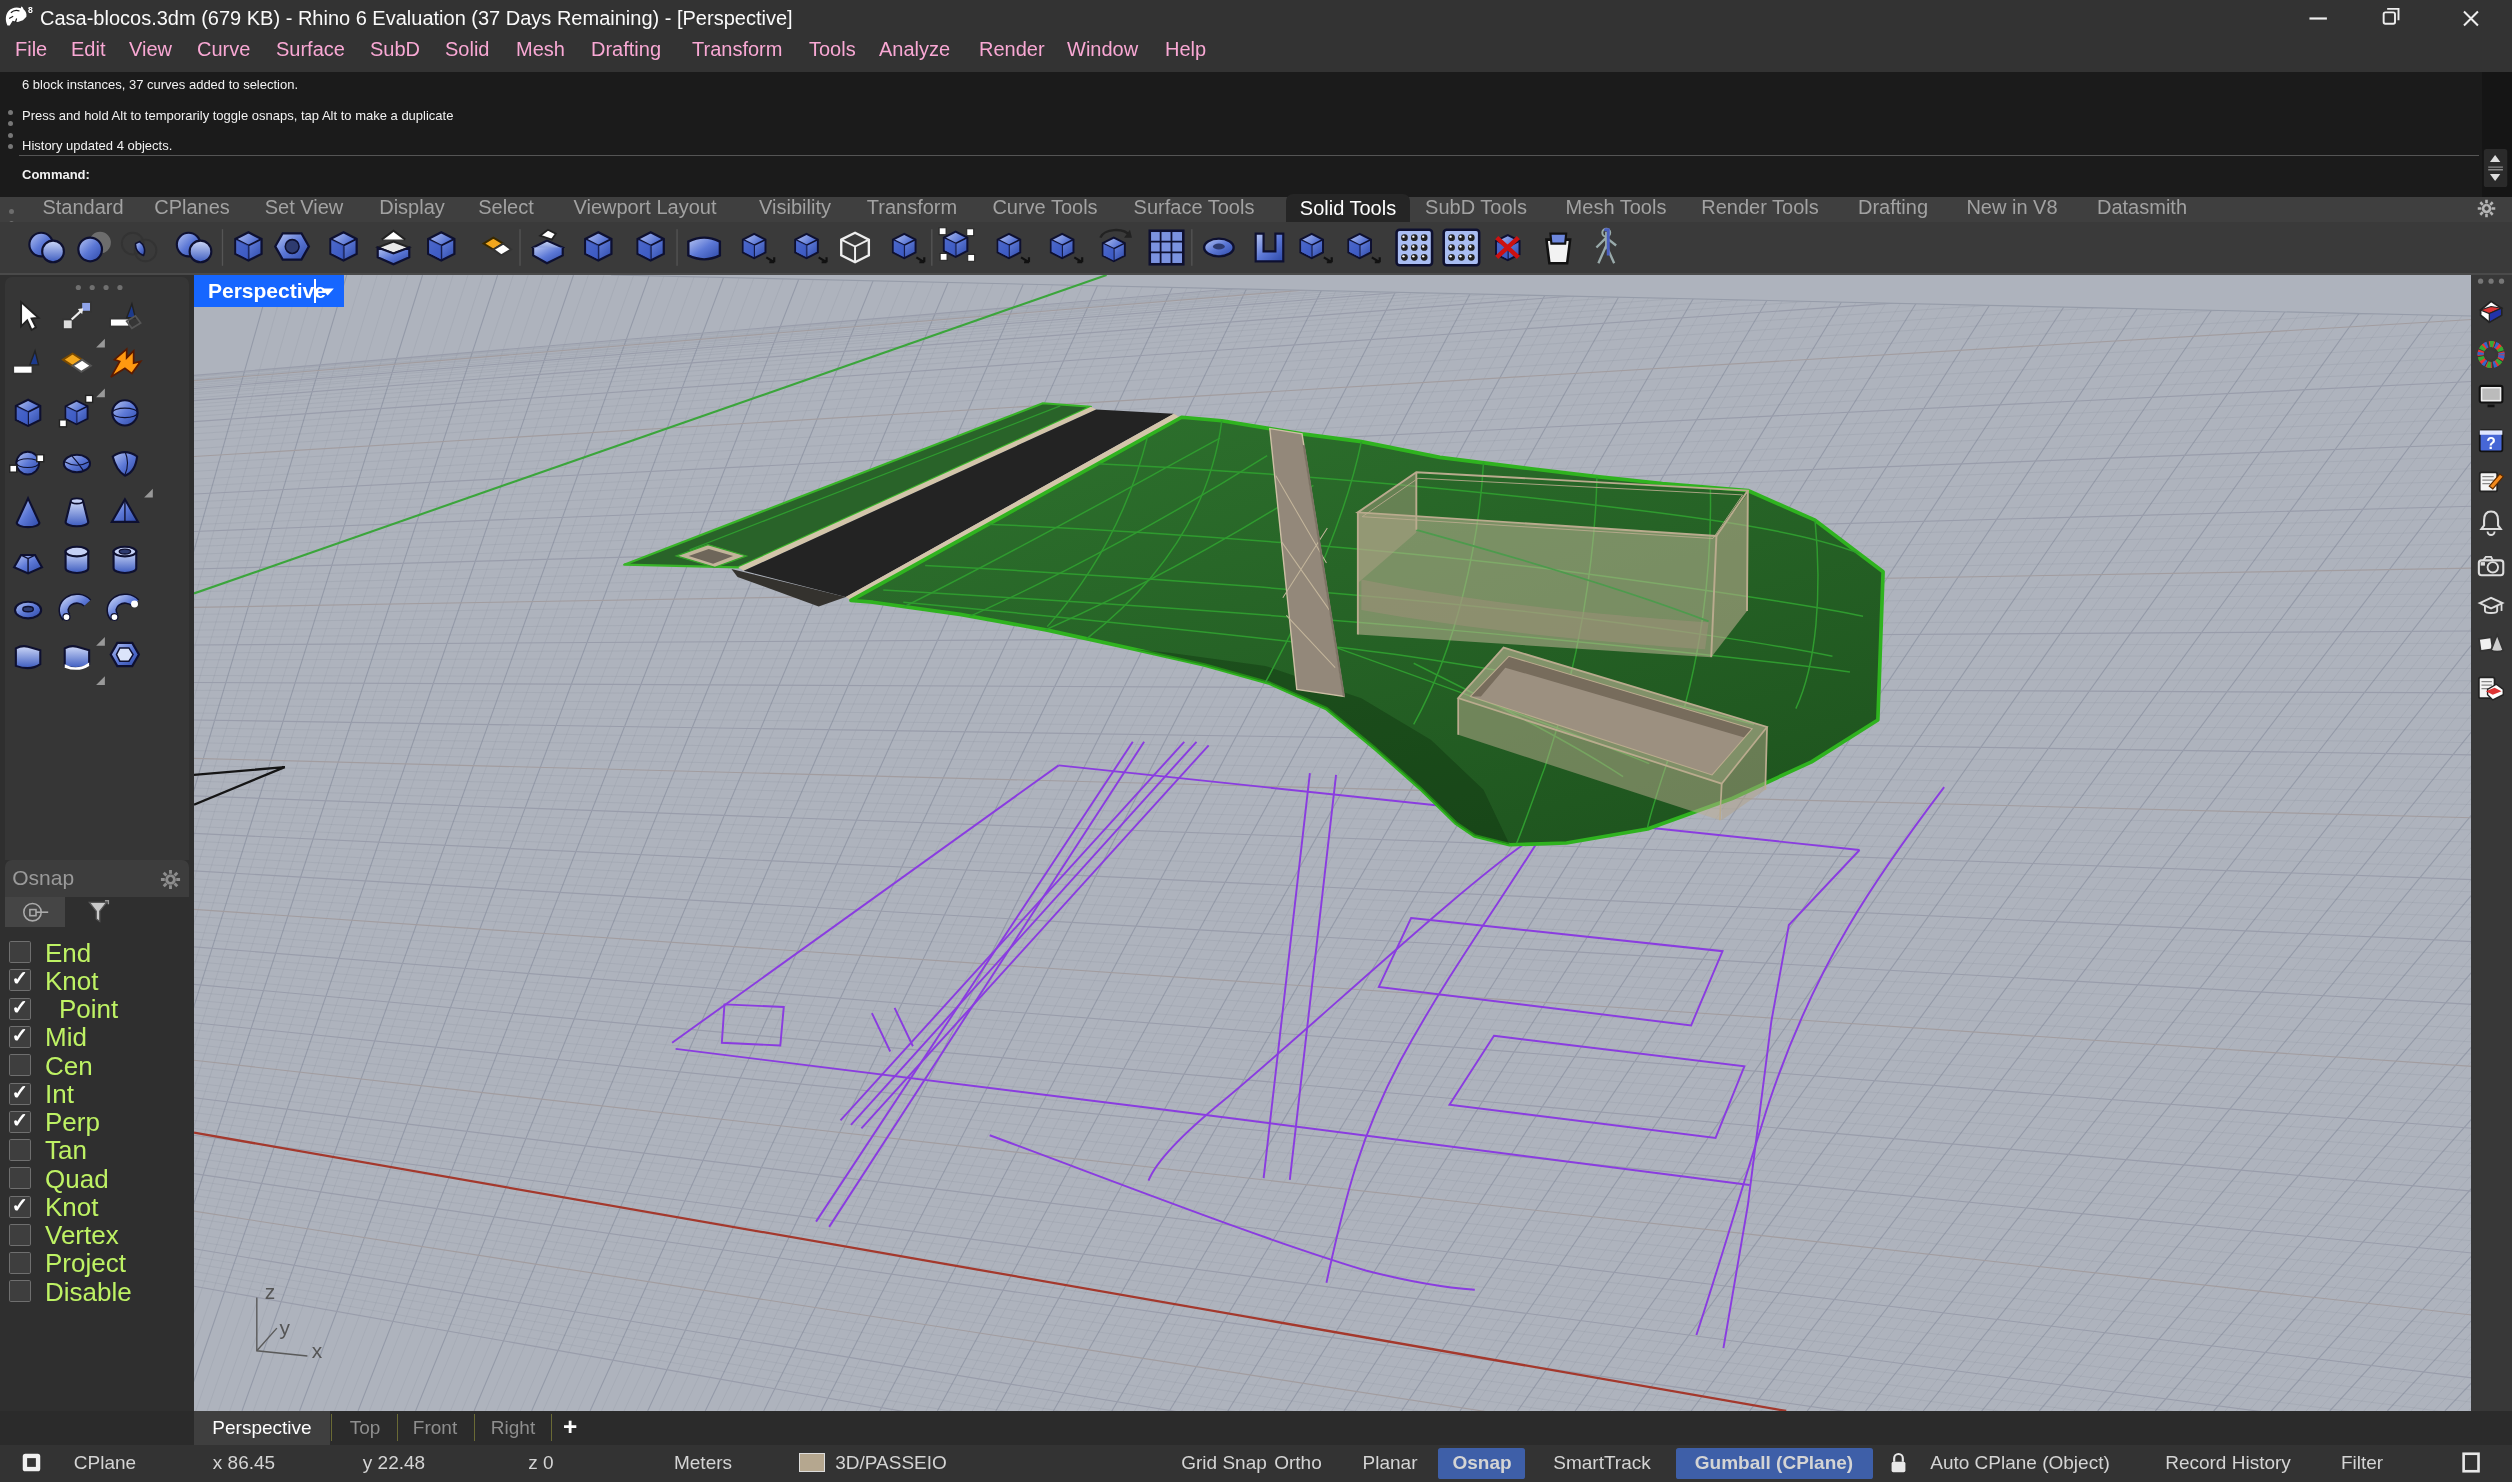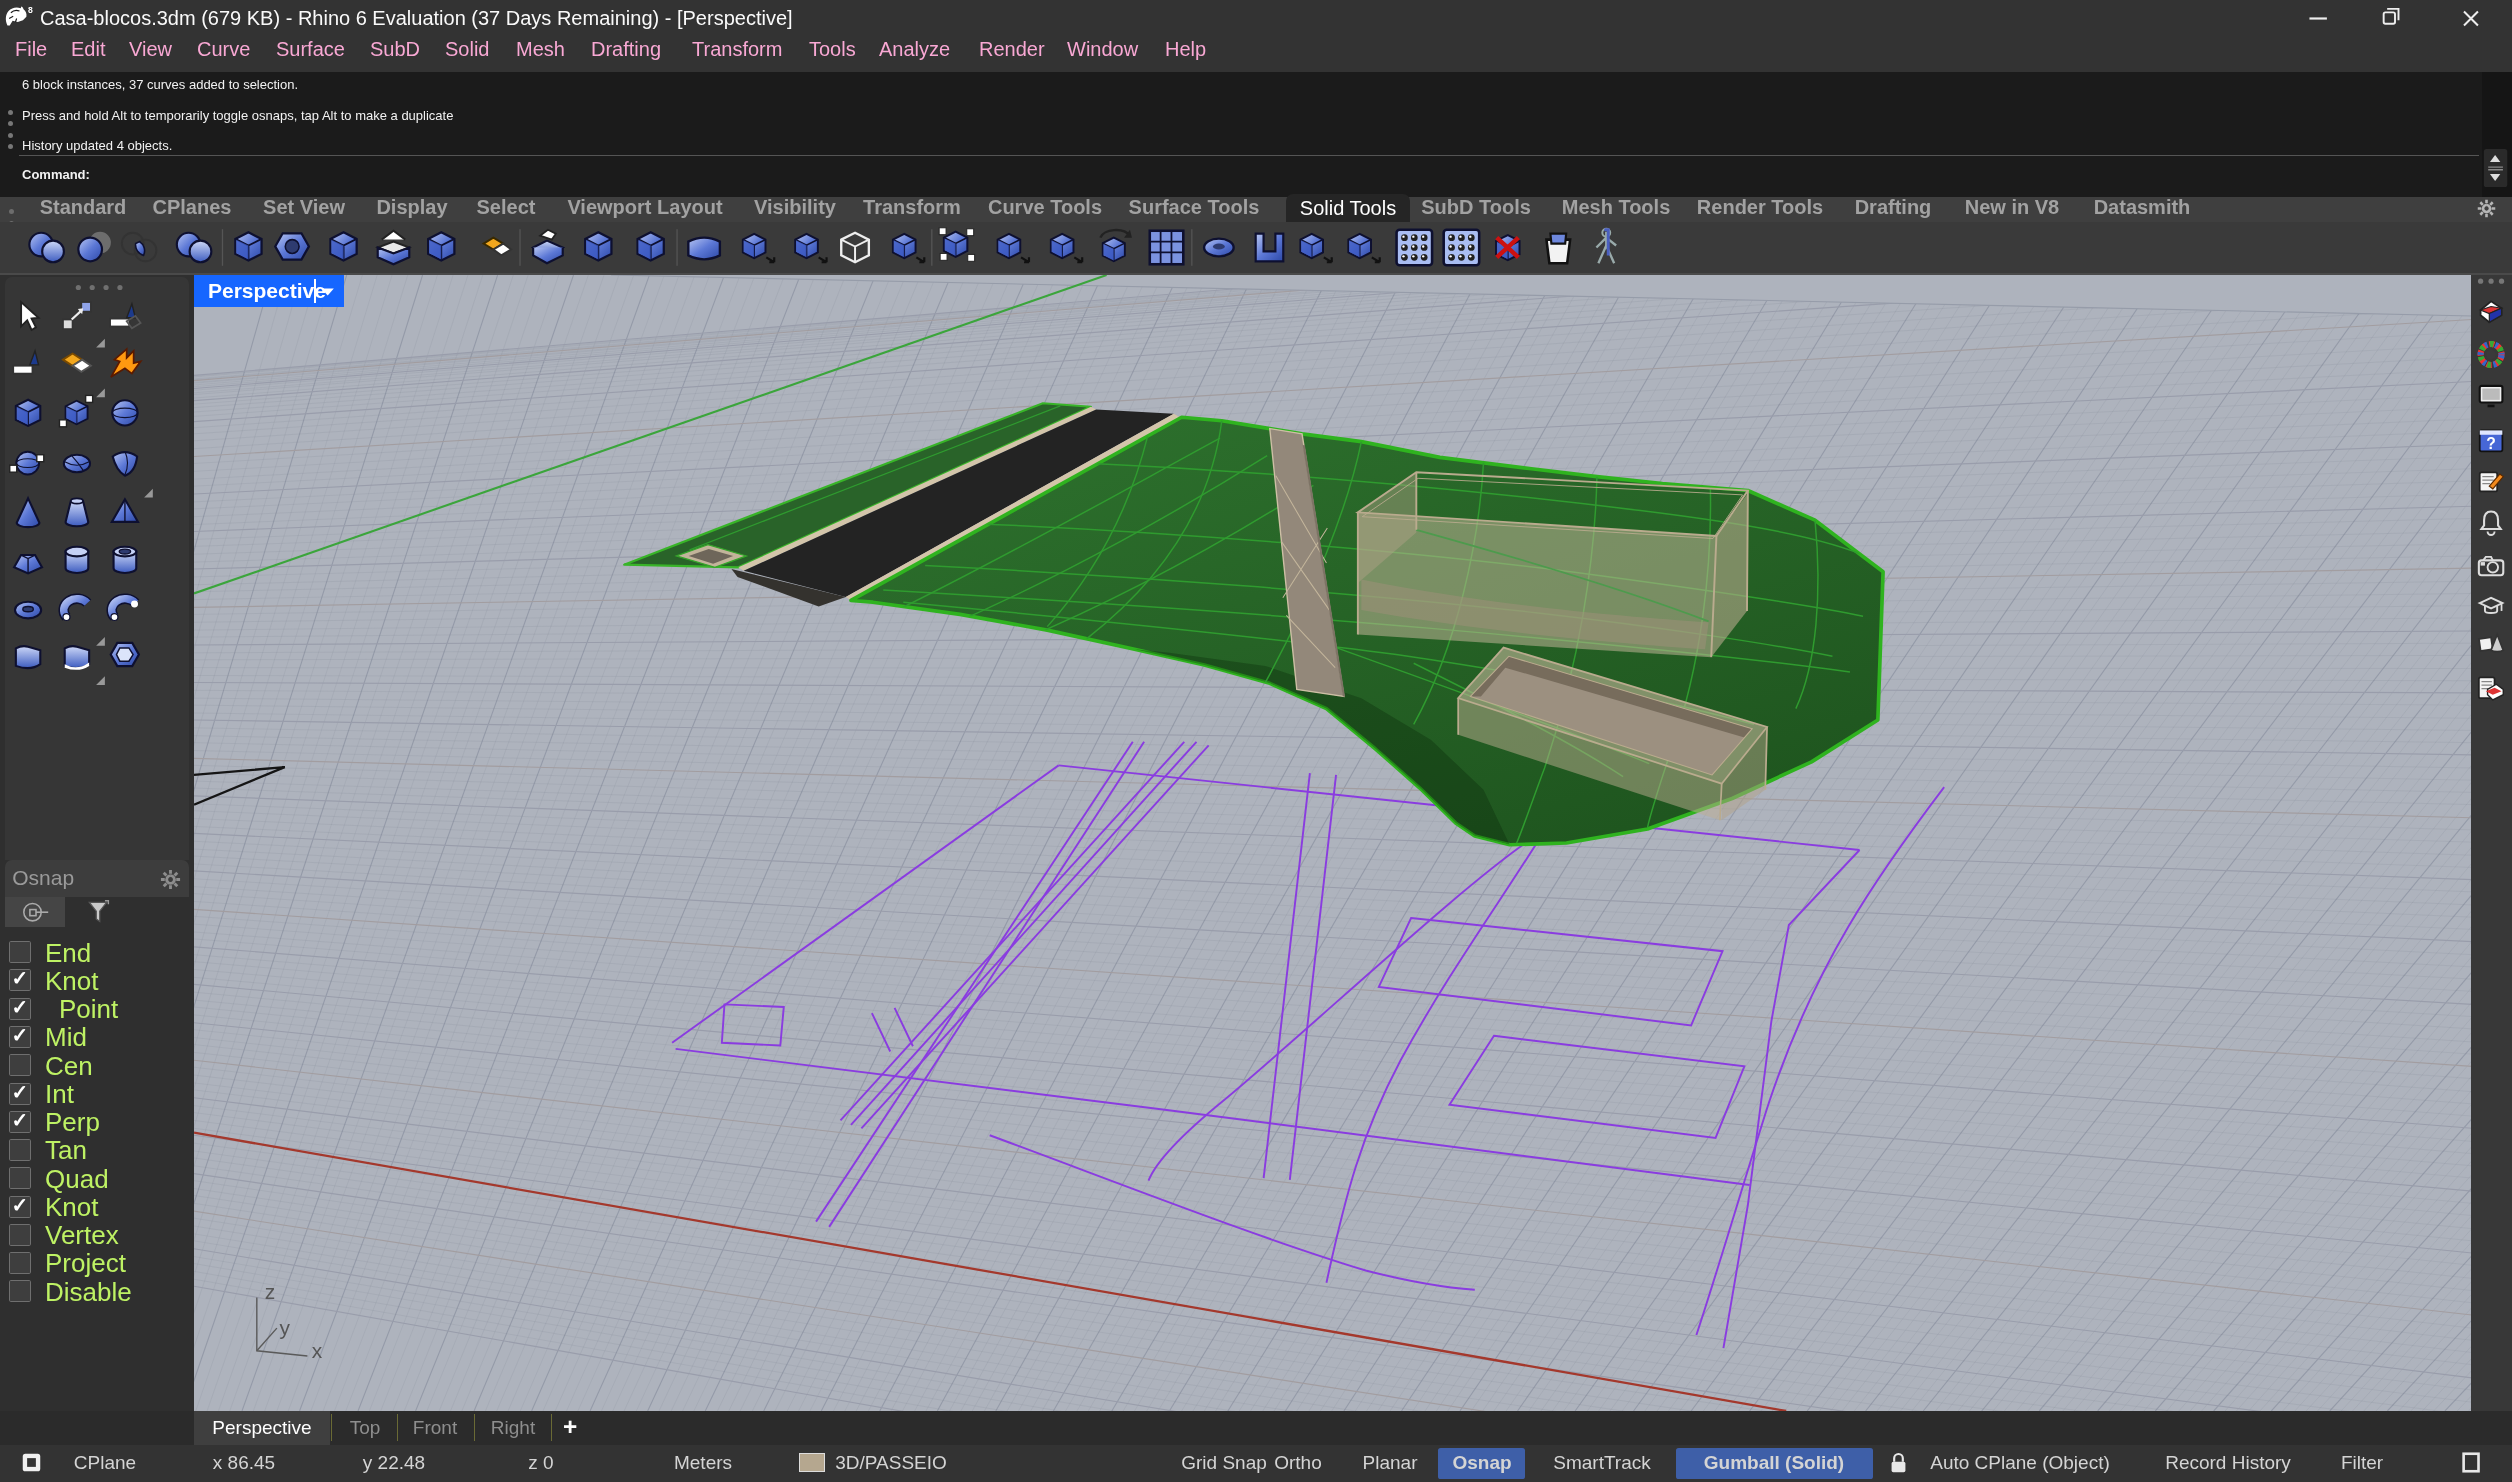--- a/index.html
+++ b/index.html
@@ -1,18 +1,18 @@
 <!DOCTYPE html>
 <html style="font-size:14px"><head><meta charset="utf-8"><style>
 * { margin:0; padding:0; box-sizing:border-box; }
 body { width:2512px; height:1483px; overflow:hidden; background:#333;
        font-family:"Liberation Sans", sans-serif; }
 .abs { position:absolute; }
 .mtx { font-size:20px; color:#f9a8d4; }
-.ttx { top:207px; transform:translate(-50%,-50%); font-size:20px; color:#a2a2a2; white-space:nowrap;font-weight:bold; }
+.ttx { top:207px; transform:translate(-50%,-50%); font-size:20px; color:#a2a2a2; white-space:nowrap; }
 .ctx { font-size:13px; color:#f2f2f2; white-space:pre; }
 .oslb { font-size:26px; color:#bef264; transform:translateY(-50%); }
 .stx { top:1463px; transform:translate(-50%,-50%); font-size:19px; color:#d4d4d4; white-space:nowrap; }
 .vtx { top:1428px; transform:translate(-50%,-50%); font-size:19px; color:#8e8e8e; white-space:nowrap; }
 .blue { background:#3e5fa8; border-radius:2.6px; }
 </style></head>
 <body>
 <svg width="0" height="0">
 <defs>
 <linearGradient id="bg1" x1="0" y1="0" x2="1" y2="1">
@@ -987,20 +987,20 @@
 <div class="abs" style="left:0;top:1445px;width:2512px;height:38px;background:#333"></div>
 <svg class="abs" style="left:21px;top:1452px" width="21" height="21" viewBox="0 0 24 24">
   <rect x="2" y="2" width="20" height="20" rx="3" fill="#f0f0f0"></rect>
     <rect x="7" y="7" width="10" height="10" fill="#333"></rect>
 </svg>
 <div class="abs" style="left:799px;top:1453px;width:26px;height:19px;background:#b5a78f;border:1.3px solid #ddd"></div>
 <span class="abs stx" style="left:105px">CPlane</span><span class="abs stx" style="left:244px">x 86.45</span><span class="abs stx" style="left:394px">y 22.48</span><span class="abs stx" style="left:541px">z 0</span><span class="abs stx" style="left:703px">Meters</span><span class="abs stx" style="left:891px">3D/PASSEIO</span><span class="abs stx" style="left:1224px">Grid Snap</span><span class="abs stx" style="left:1298px">Ortho</span><span class="abs stx" style="left:1390px">Planar</span><span class="abs stx" style="left:1602px">SmartTrack</span><span class="abs stx" style="left:2020px">Auto CPlane (Object)</span><span class="abs stx" style="left:2228px">Record History</span><span class="abs stx" style="left:2362px">Filter</span>
 <div class="abs blue" style="left:1438px;top:1448px;width:87px;height:31px"></div>
 <span class="abs stx" style="left:1482px;font-weight:bold">Osnap</span>
 <div class="abs blue" style="left:1676px;top:1448px;width:197px;height:31px"></div>
-<span class="abs stx" style="left:1774px;font-weight:bold">Gumball (Solid)</span>
+<span class="abs stx" style="left:1774px;font-weight:bold">Gumball (CPlane)</span>
 <svg class="abs" style="left:1889px;top:1452px" width="19" height="23" viewBox="0 0 22 26">
   <rect x="3" y="11" width="16" height="12" rx="2" fill="#e8e8e8"></rect>
   <path d="M6 11 L6 7 A5 5 0 0 1 16 7 L16 11" fill="none" stroke="#e8e8e8" stroke-width="2.5"></path>
 </svg>
 <svg class="abs" style="left:2460px;top:1452px" width="23" height="21" viewBox="0 0 26 24">
   <rect x="4" y="2" width="17" height="20" fill="none" stroke="#e8e8e8" stroke-width="3"></rect>
 </svg>
 
 </body></html>

